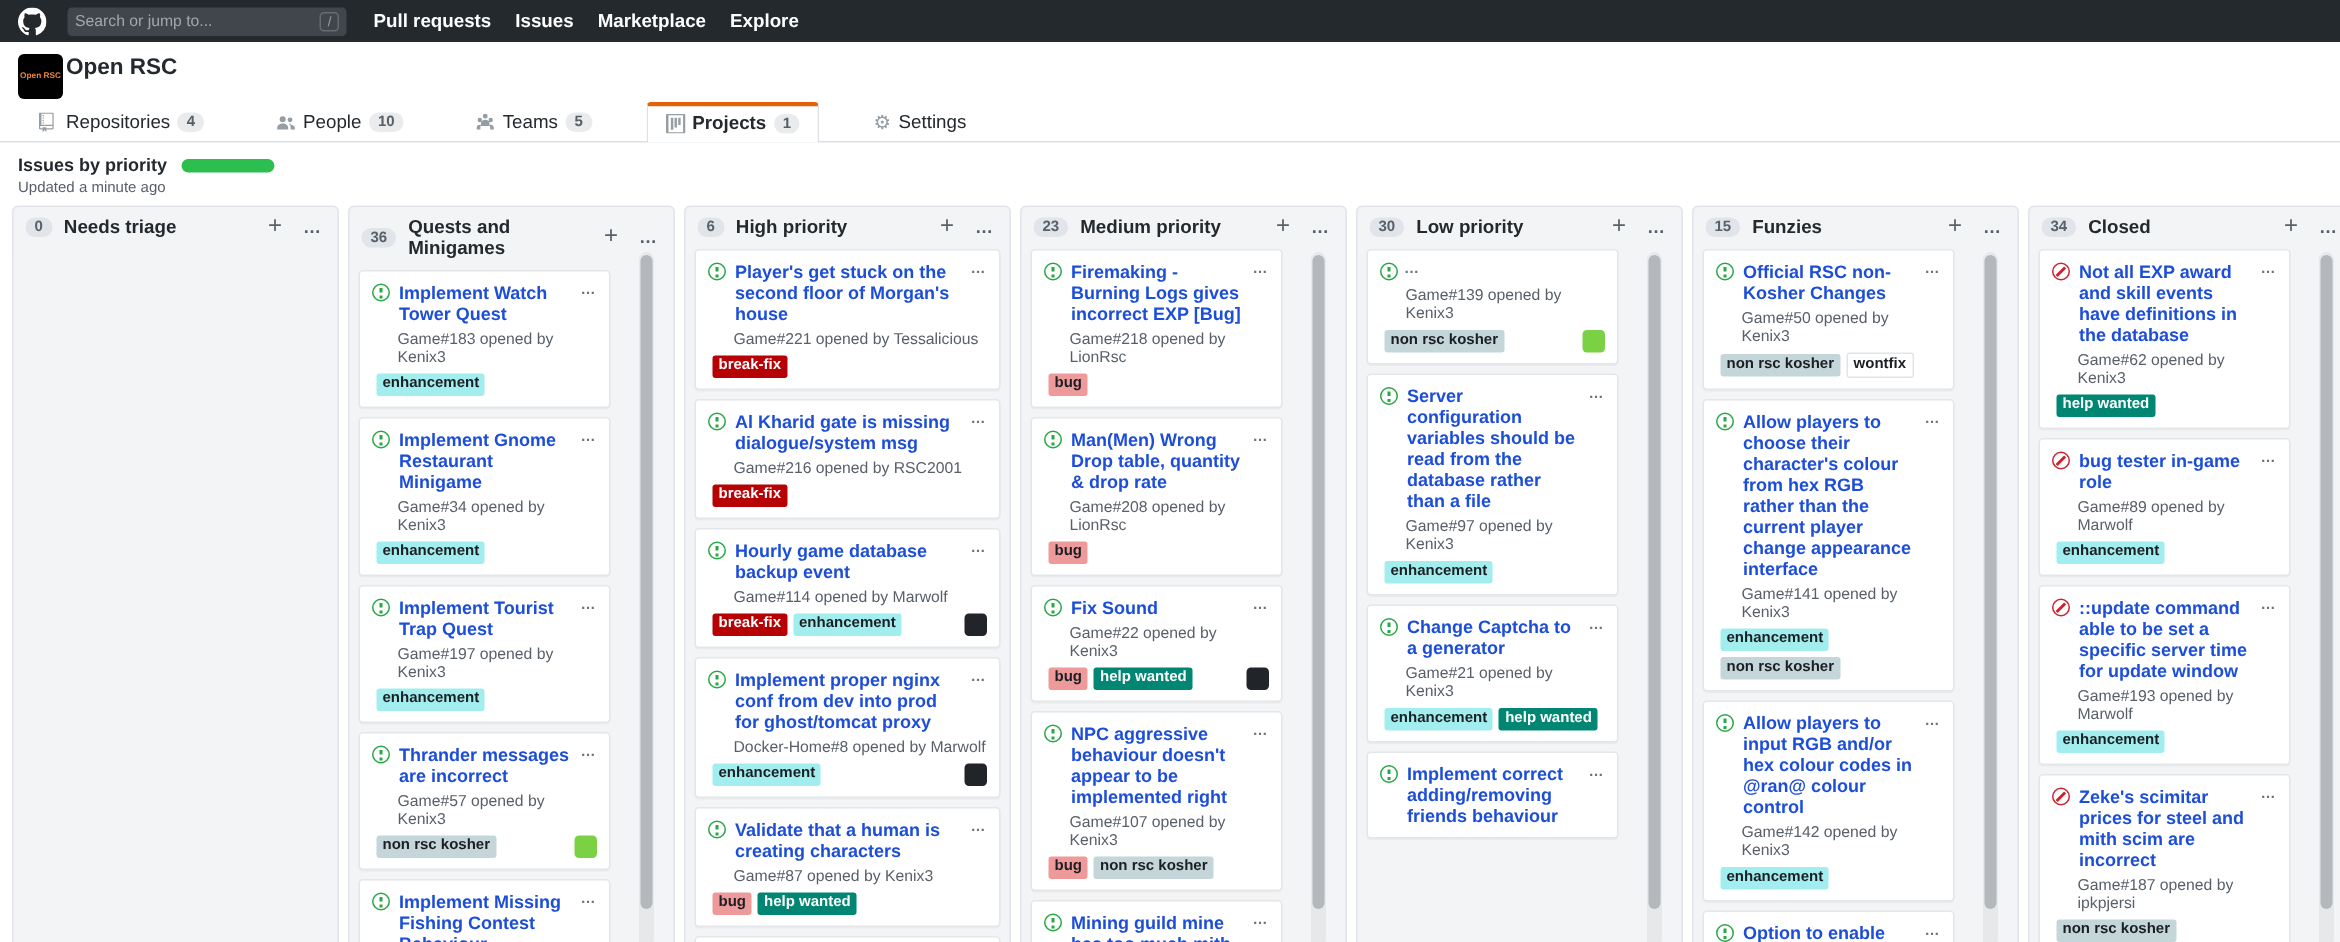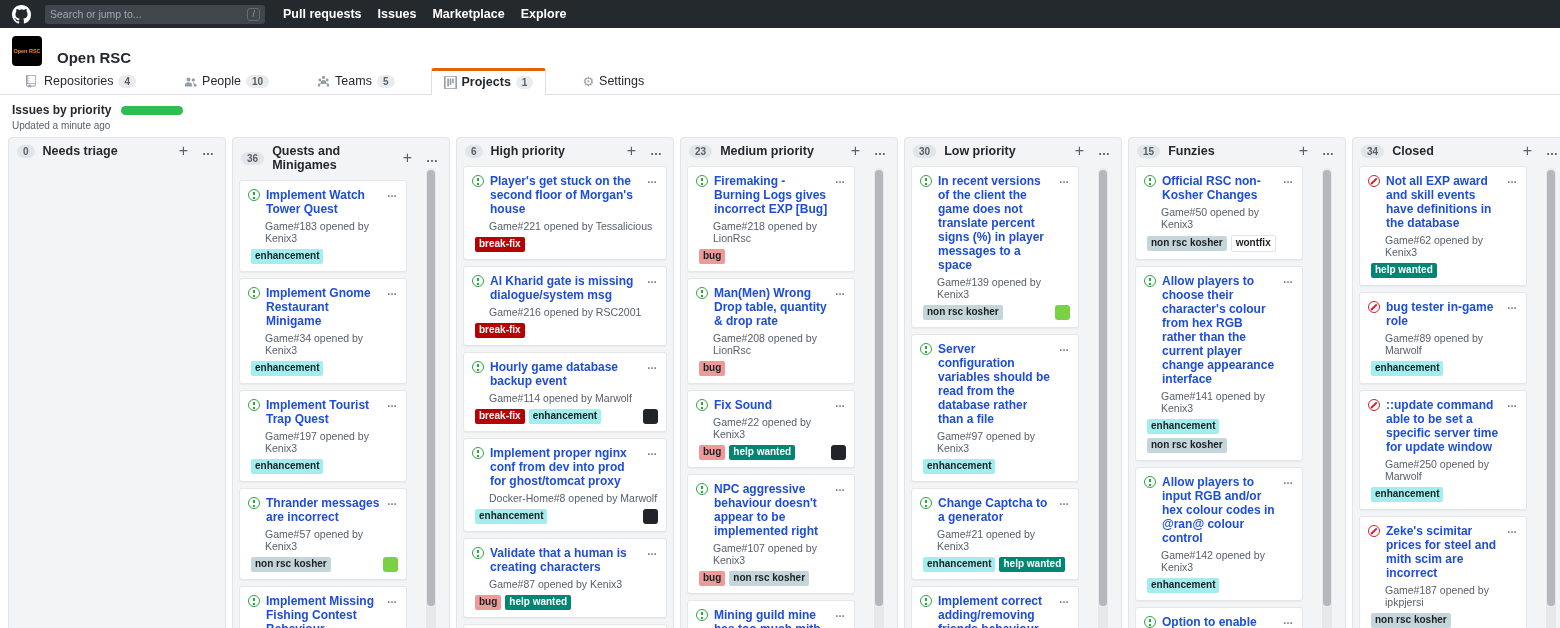--- a/index.html
+++ b/index.html
@@ -2,28 +2,28 @@
 <html><head>
 <meta charset="utf-8">
 <style>
   html,body{margin:0;padding:0;width:1560px;height:628px;overflow:hidden;background:#fff;
     font-family:"Liberation Sans","DejaVu Sans",sans-serif;color:#24292e;}
   a{text-decoration:none;cursor:pointer;}
   
   .topnav{height:28px;background:#24292e;display:flex;align-items:center;padding:0 12px;gap:14px;}
   .gh-logo{display:flex;align-items:center;}
   .gh-logo svg{fill:#fff;width:19px;height:19px;}
-  .search{width:220px;height:19px;background:#40464c;border-radius:3px;display:flex;align-items:center;padding:0 5px;box-sizing:border-box;}
+  .search{width:186px;height:19px;background:#40464c;border-radius:3px;display:flex;align-items:center;padding:0 5px;box-sizing:border-box;}
   .search input{background:transparent;border:none;color:#c6cbd1;font-size:10.5px;width:100%;outline:none;padding:0;font-family:inherit;}
   .search input::placeholder{color:#a0a7ae;}
   .slash{border:1px solid #666c72;border-radius:3px;color:#9aa0a6;font-size:9px;padding:0 4px;line-height:11px;flex:none;}
   .nav-links{display:flex;gap:16px;margin-left:4px;}
   .nav-link{color:#fff;font-size:12.5px;font-weight:700;}
   
-  .org-head{padding:8px 12px 0;display:flex;align-items:flex-end;gap:15px;}
+  .org-head{padding:8px 12px 0;display:flex;align-items:flex-start;gap:2px;}
   .org-avatar{width:30px;height:30px;background:#000;border-radius:4px;color:#f0883e;font-size:5.5px;font-weight:700;
     display:flex;align-items:center;justify-content:center;text-align:center;flex:none;}
   .org-name{font-size:15px;font-weight:600;}
   
   .tabnav{margin-top:2px;border-bottom:1px solid #dcdfe3;padding-left:14px;display:flex;align-items:flex-end;gap:24px;}
   .tab{display:flex;align-items:center;gap:5px;padding:5px 12px 6px;font-size:12.5px;color:#24292e;}
   .tab .count{background:#e9ebed;border-radius:10px;font-size:10px;padding:1px 6px;color:#55606b;font-weight:600;}
   .tab.active{background:#fff;border:1px solid #dcdfe3;border-bottom:none;border-top:3px solid #e36209;
     border-radius:3px 3px 0 0;margin-bottom:-1px;font-weight:600;padding-top:4px;}
   .tab-icon{display:flex;align-items:center;color:#959da5;font-size:13px;line-height:13px;}
@@ -357,21 +357,20 @@
       <div class="col-head">
         <span class="col-count">30</span>
         <span class="col-title">Low priority</span>
         <a class="col-plus">+</a>
         <a class="col-kebab">…</a>
       </div>
       <div class="cards">
         <div class="card">
           <div class="card-head">
             <span class="icon-open"></span>
-            <a class="card-title">In recent versions of the client the game does not translate percent signs (%) in player messages to a space</a>
             <a class="card-kebab">…</a>
           </div>
           <div class="card-meta">Game#139 opened by Kenix3</div>
           <div class="card-labels">
             <span class="label" style="background: rgb(196, 214, 217); color: rgb(27, 31, 35);">non rsc kosher</span>
             <span class="card-avatar" style="background: rgb(123, 209, 68);"></span>
           </div>
         </div>
         <div class="card">
           <div class="card-head">
@@ -492,21 +491,21 @@
           <div class="card-labels">
             <span class="label" style="background: rgb(162, 238, 239); color: rgb(27, 31, 35);">enhancement</span>
           </div>
         </div>
         <div class="card">
           <div class="card-head">
             <span class="icon-closed"></span>
             <a class="card-title">::update command able to be set a specific server time for update window</a>
             <a class="card-kebab">…</a>
           </div>
-          <div class="card-meta">Game#250 opened by Marwolf</div>
+          <div class="card-meta">Game#193 opened by Marwolf</div>
           <div class="card-labels">
             <span class="label" style="background: rgb(162, 238, 239); color: rgb(27, 31, 35);">enhancement</span>
           </div>
         </div>
         <div class="card">
           <div class="card-head">
             <span class="icon-closed"></span>
             <a class="card-title">Zeke's scimitar prices for steel and mith scim are incorrect</a>
             <a class="card-kebab">…</a>
           </div>

